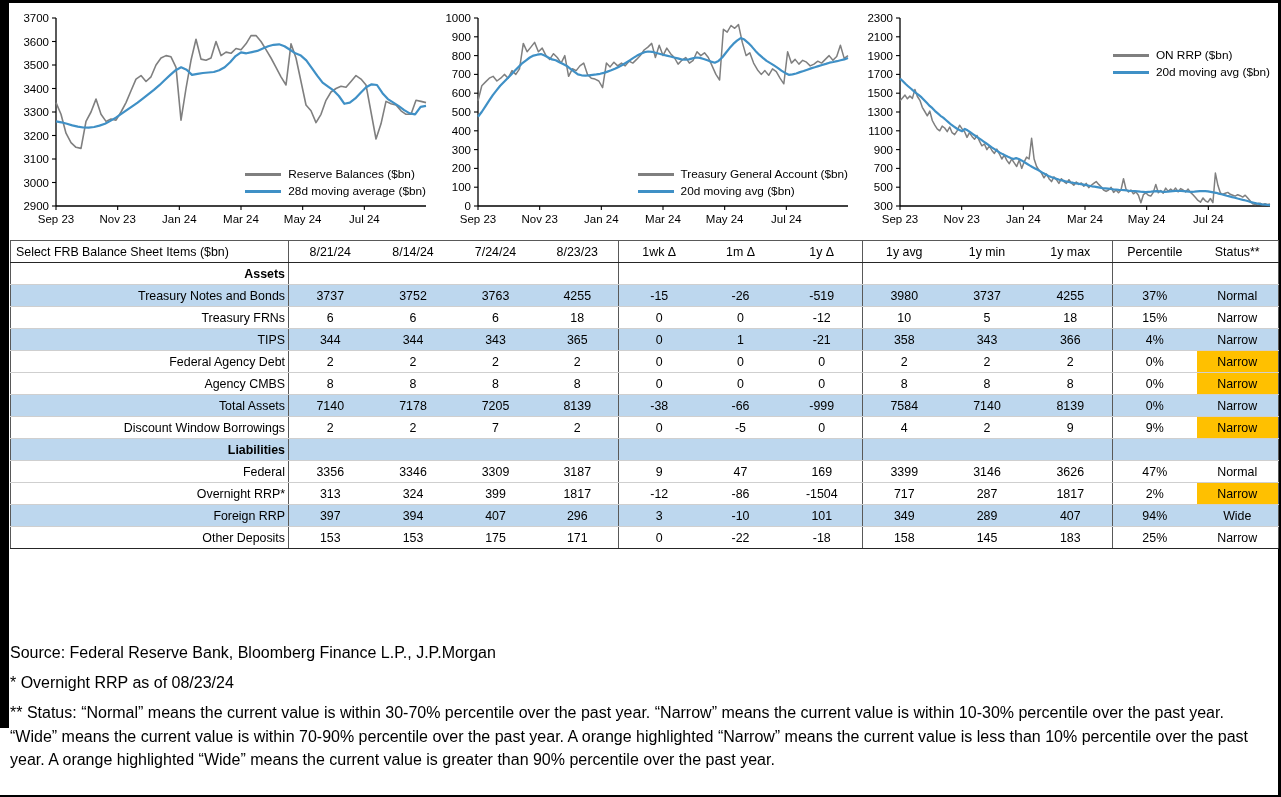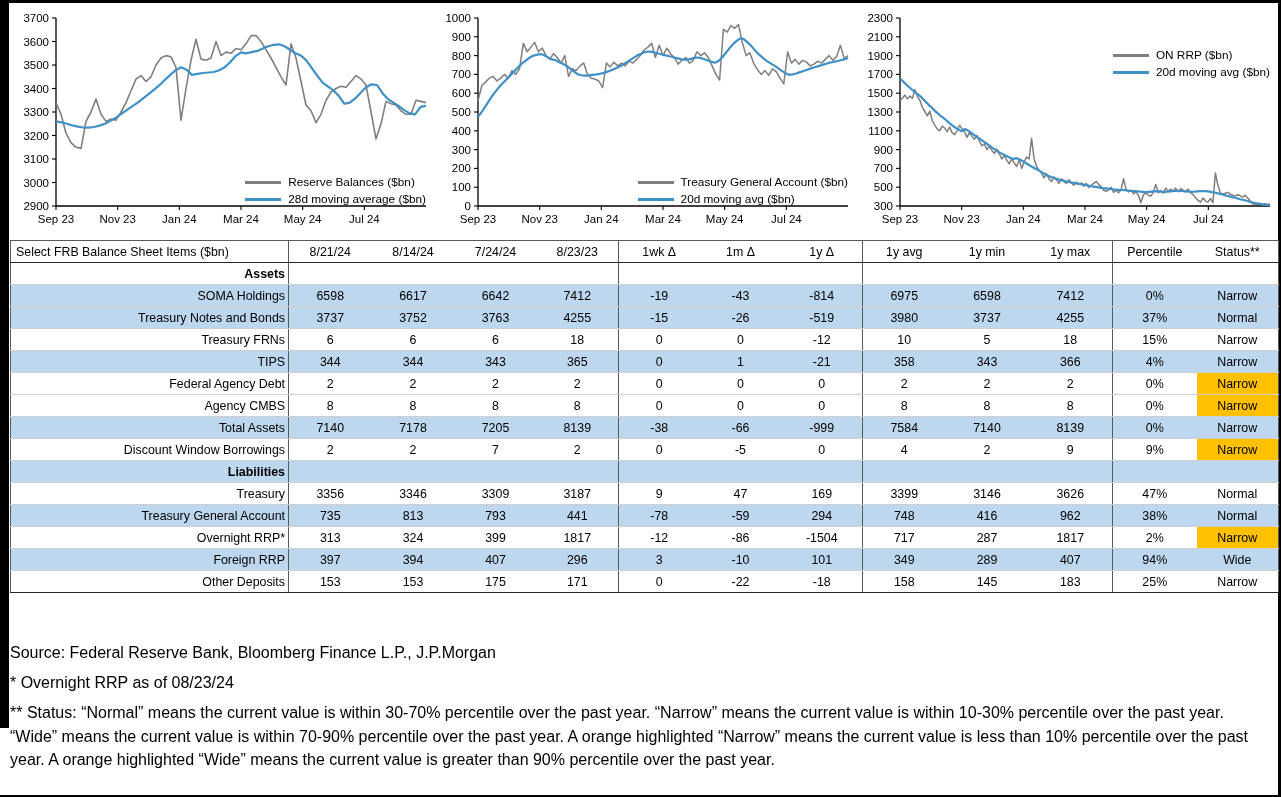--- a/index.html
+++ b/index.html
@@ -12,21 +12,21 @@
   .frame-left { left:0; top:0; width:9px; height:728px; }
   .frame-right { right:0; top:0; width:3px; height:797px; }
   .frame-bottom { left:0; bottom:0; width:1281px; height:2px; }
 
   .charts-row { position:absolute; left:10px; top:4px; width:1268px; height:232px; display:flex; }
   .chart { position:relative; width:422px; height:230px; }
   .chart svg { display:block; }
   .chart svg text { font-size:11.5px; fill:#000; font-family:"Liberation Sans", sans-serif; }
 
   .legend { position:absolute; display:flex; flex-direction:column; gap:3px; background:transparent; }
-  .legend.bottom-right { right:6px; bottom:28px; }
+  .legend.bottom-right { right:6px; bottom:36px; }
   .legend.top-right { right:6px; top:4px;margin-top:40px; }
   .legend-entry { display:flex; align-items:center; gap:7px; }
   .legend-swatch { width:36px; height:3px; flex:0 0 auto; }
   .legend-label { font-size:11.8px; white-space:nowrap; }
 
   .table-wrap { position:absolute; left:10px; top:240px; width:1268px; }
   table { border-collapse:collapse; table-layout:fixed; width:1268px;
           border-left:1px solid #595959; border-right:1px solid #595959; }
   th, td { height:21px; padding:0 3px; font-weight:normal; font-size:12.4px;
            text-align:center; overflow:hidden; white-space:nowrap; }
@@ -253,35 +253,20 @@
           <td class="vsep"></td>
           <td class=""></td>
           <td class=""></td>
           <td class="vsep"></td>
           <td class=""></td>
           <td class=""></td>
           <td class="vsep"></td>
           <td class=""></td>
         </tr>
         <tr class="shade">
-          <td class="lbl ind1">SOMA Holdings</td>
-          <td class="vsep">6598</td>
-          <td class="">6617</td>
-          <td class="">6642</td>
-          <td class="">7412</td>
-          <td class="vsep">-19</td>
-          <td class="">-43</td>
-          <td class="">-814</td>
-          <td class="vsep">6975</td>
-          <td class="">6598</td>
-          <td class="">7412</td>
-          <td class="vsep">0%</td>
-          <td class="orange">Narrow</td>
-        </tr>
-        <tr class="shade">
           <td class="lbl ind2">Treasury Notes and Bonds</td>
           <td class="vsep">3737</td>
           <td class="">3752</td>
           <td class="">3763</td>
           <td class="">4255</td>
           <td class="vsep">-15</td>
           <td class="">-26</td>
           <td class="">-519</td>
           <td class="vsep">3980</td>
           <td class="">3737</td>
@@ -388,47 +373,32 @@
           <td class="vsep"></td>
           <td class=""></td>
           <td class=""></td>
           <td class="vsep"></td>
           <td class=""></td>
           <td class=""></td>
           <td class="vsep"></td>
           <td class=""></td>
         </tr>
         <tr class="">
-          <td class="lbl ind1">Treasury</td>
+          <td class="lbl ind1">Federal</td>
           <td class="vsep">3356</td>
           <td class="">3346</td>
           <td class="">3309</td>
           <td class="">3187</td>
           <td class="vsep">9</td>
           <td class="">47</td>
           <td class="">169</td>
           <td class="vsep">3399</td>
           <td class="">3146</td>
           <td class="">3626</td>
           <td class="vsep">47%</td>
-          <td class="">Normal</td>
-        </tr>
-        <tr class="shade">
-          <td class="lbl ind1">Treasury General Account</td>
-          <td class="vsep">735</td>
-          <td class="">813</td>
-          <td class="">793</td>
-          <td class="">441</td>
-          <td class="vsep">-78</td>
-          <td class="">-59</td>
-          <td class="">294</td>
-          <td class="vsep">748</td>
-          <td class="">416</td>
-          <td class="">962</td>
-          <td class="vsep">38%</td>
           <td class="">Normal</td>
         </tr>
         <tr class="">
           <td class="lbl ind1">Overnight RRP*</td>
           <td class="vsep">313</td>
           <td class="">324</td>
           <td class="">399</td>
           <td class="">1817</td>
           <td class="vsep">-12</td>
           <td class="">-86</td>

